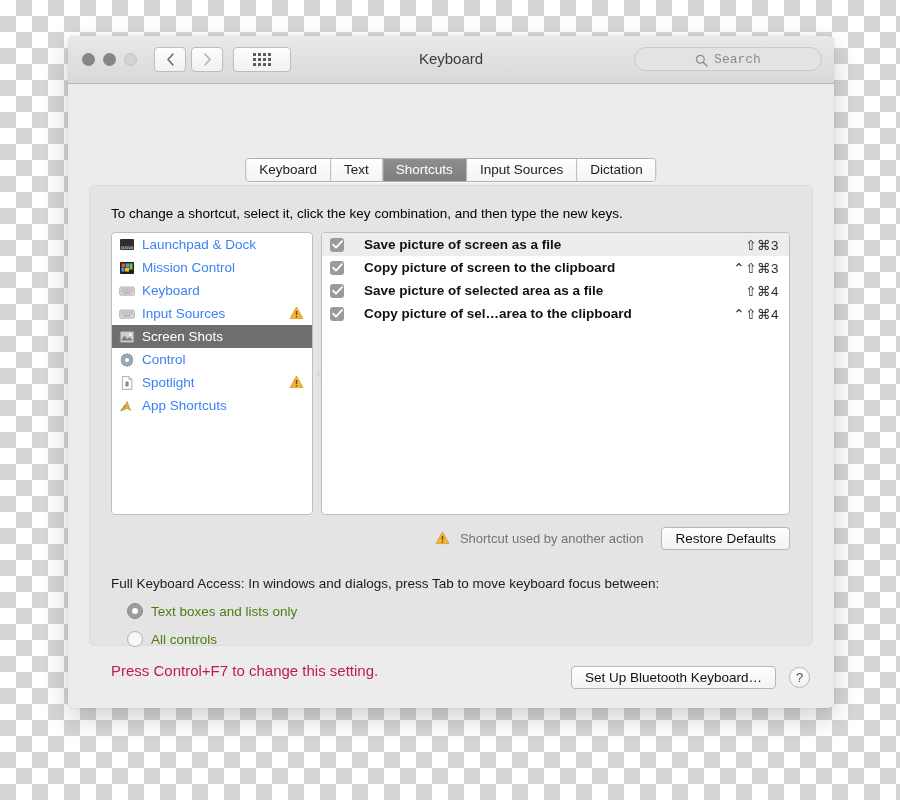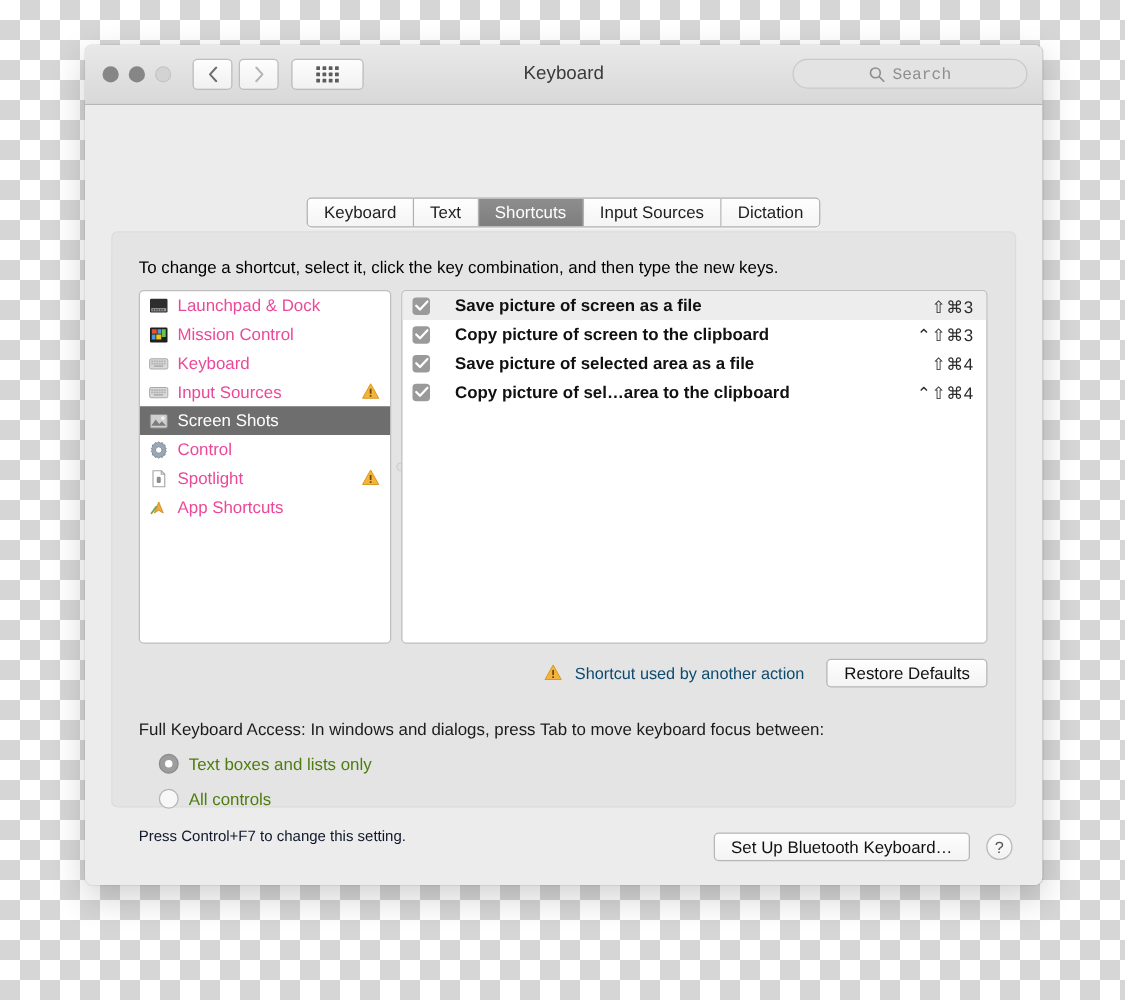--- a/index.html
+++ b/index.html
@@ -125,21 +125,21 @@
     width: 202px; height: 283px;
     background: #ffffff;
     border: 1px solid #bebebe;
     border-radius: 4px;
     overflow: hidden;
   }
   .srow {
     position: relative;
     height: 23px; display: flex; align-items: center;
     padding-left: 7px; gap: 7px;
-    font-size: 13.5px; color: #ec4899;
+    font-size: 13.5px; color: #3b82f6;
   }
   .srow.sel { background: #6e6e6e; color: #ffffff; }
   .srow .ico { width: 16px; height: 16px; flex: 0 0 16px; display: block; }
   .srow .warn { position: absolute; right: 8px; top: 4px; width: 15px; height: 14px; }
 
   
   .splitter {
     position: absolute; left: 204px; top: 0;
     width: 10px; height: 283px;
     display: flex; align-items: center; justify-content: center;
@@ -172,21 +172,21 @@
   .cbox svg { display: block; }
   .klabel { flex: 1 1 auto; white-space: nowrap; font-weight: bold; }
   .kcombo { font-size: 13.5px; color: #2a2a2a; white-space: nowrap; letter-spacing: .5px; }
 
   
   .warnrow {
     position: absolute; left: 21px; top: 340px; width: 679px; height: 24px;
     display: flex; align-items: center; justify-content: flex-end; gap: 10px;
   }
   .warnrow .wtri { width: 15px; height: 14px; }
-  .warnrow .wtxt { font-size: 13px; color: #0c4a6e; margin-right: 8px; }
+  .warnrow .wtxt { font-size: 13px; color: #737373; margin-right: 8px; }
   .btn {
     background: linear-gradient(to bottom,#fefefe,#f3f3f3);
     border: 1px solid #b7b7b7; border-radius: 4px;
     font-size: 13.5px; color: #111;
     padding: 0 13px; height: 23px; line-height: 21px;
     white-space: nowrap;
   }
 
   .fka {
     position: absolute; left: 21px; top: 390px; width: 679px;
@@ -195,21 +195,21 @@
   .radio-line { display: flex; align-items: center; gap: 8px; margin-top: 12px; padding-left: 16px; }
   .radio {
     width: 16px; height: 16px; border-radius: 50%;
     background: #f7f7f7; border: 1px solid #b4b4b4;
     display: flex; align-items: center; justify-content: center;
     flex: 0 0 16px;
   }
   .radio.on { background: #9d9d9d; border-color: #8b8b8b; }
   .radio.on::after { content: ""; width: 6px; height: 6px; border-radius: 50%; background: #ffffff; }
   .radio-line span { color: #4d7c0f; }
-  .note { margin-top: 15px; font-size: 12px; color: #0f172a; }
+  .note { margin-top: 15px; font-size: 15px; color: #be185d; }
 
   
   .footer { position: absolute; right: 24px; bottom: 19px; display: flex; align-items: center; gap: 13px; justify-content: center; }
   .helpbtn {
     width: 21px; height: 21px; border-radius: 50%;
     background: linear-gradient(to bottom,#fdfdfd,#f1f1f1);
     border: 1px solid #b7b7b7;
     font-size: 13px; color: #555;
     display: flex; align-items: center; justify-content: center;
   }

